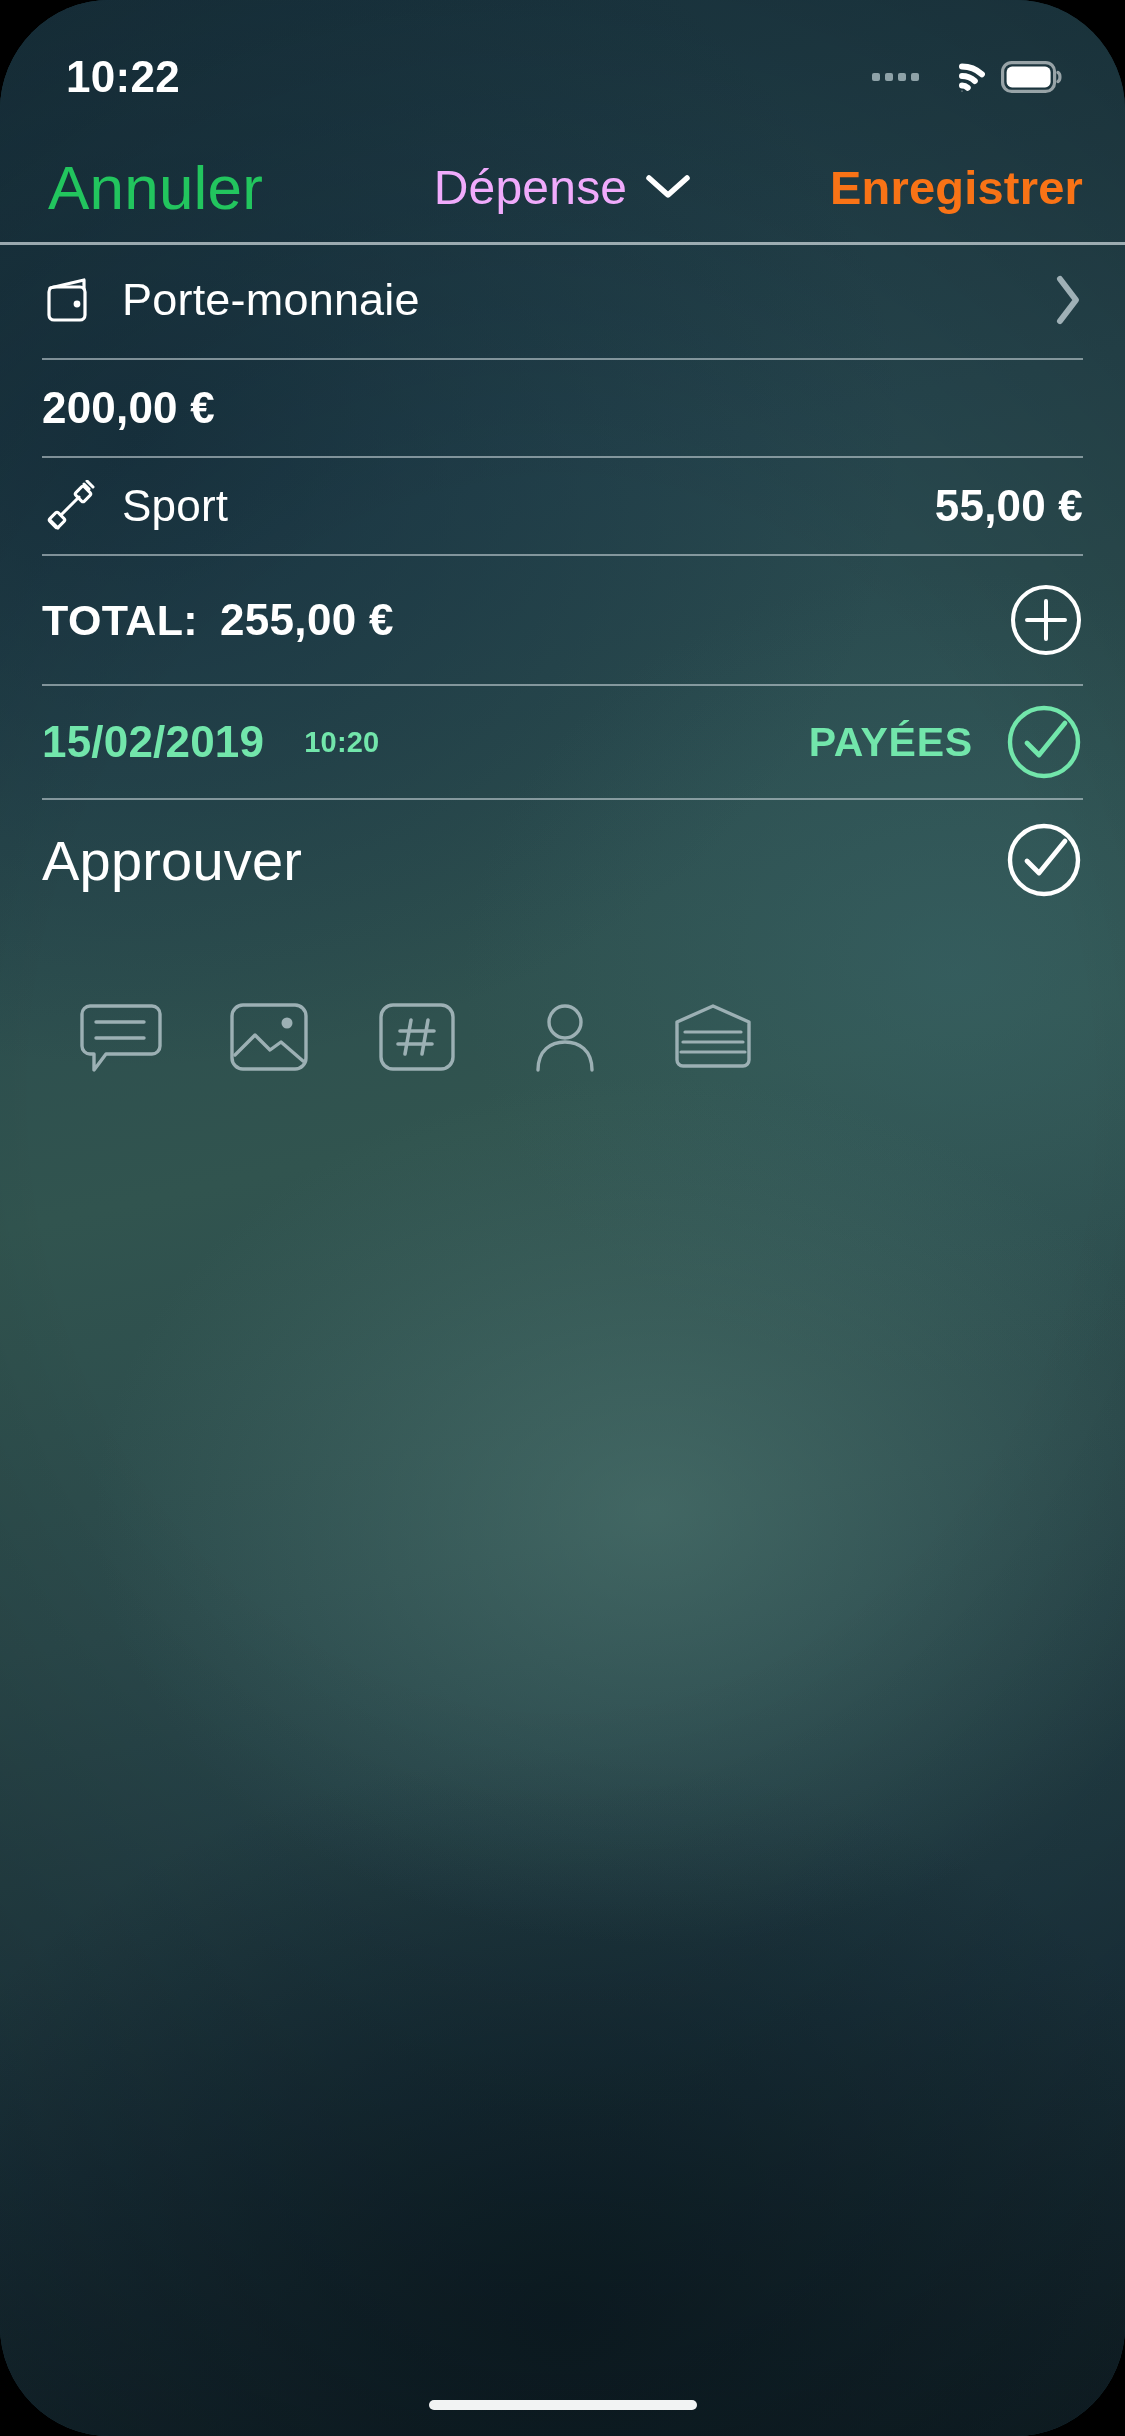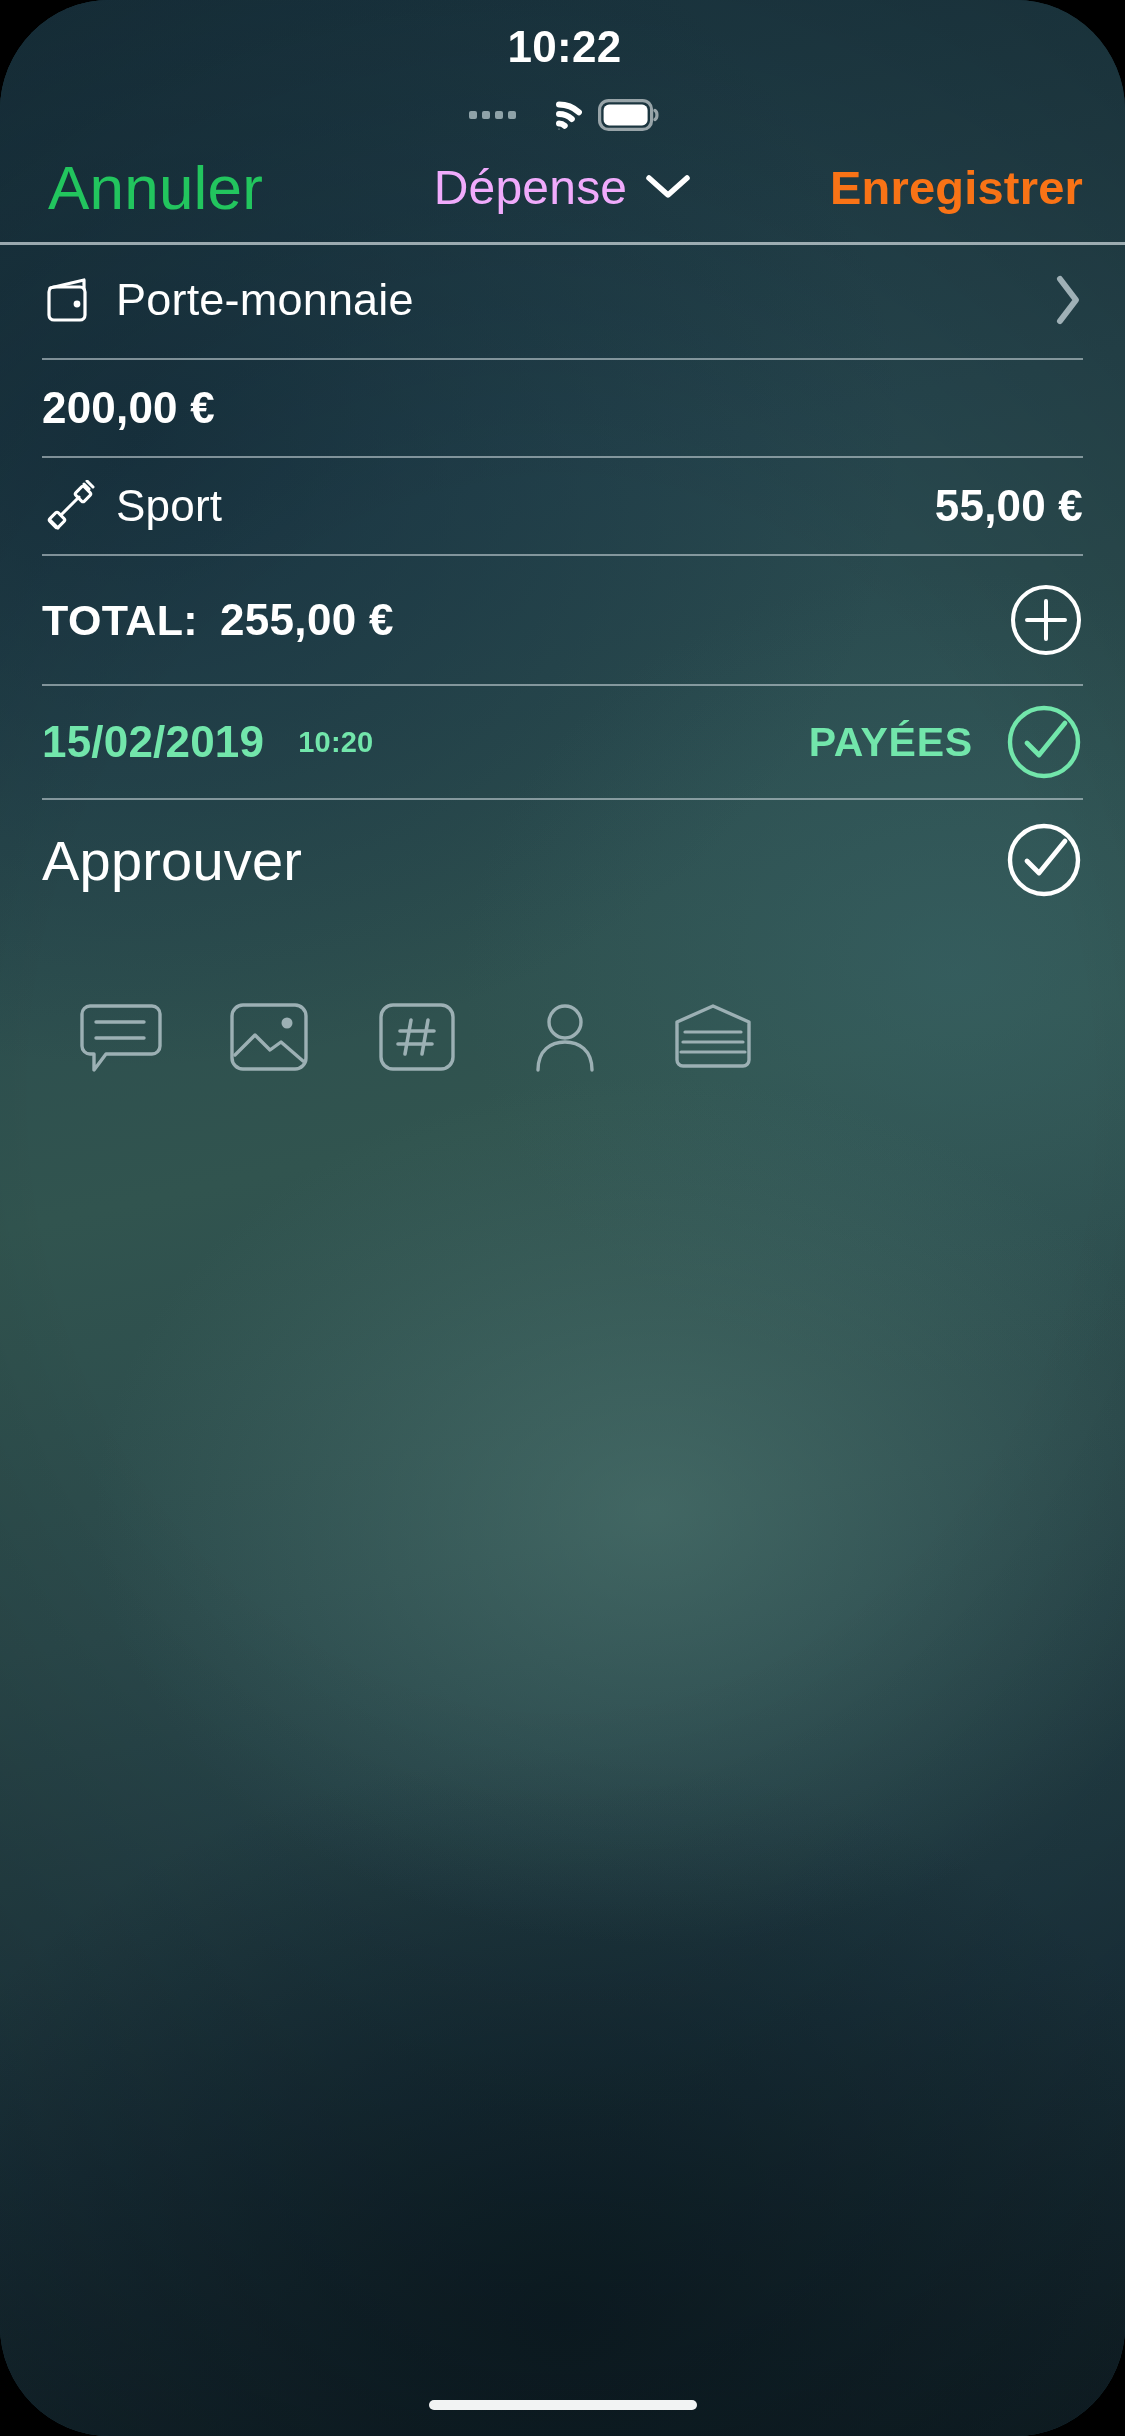--- a/index.html
+++ b/index.html
@@ -47,21 +47,20 @@
   #statusbar {
     position: absolute;
     top: 0; left: 0; right: 0;
     height: 132px;
     display: flex;
     align-items: center;
     justify-content: space-between;
     padding: 22px 62px 0 66px;
     box-sizing: border-box;
     z-index: 6;
-    flex-direction: column;
   }
   #status-time {
     color: #ffffff;
     font-size: 44px;
     font-weight: bold;
     letter-spacing: 0.3px;
   }
   #status-right {
     display: flex;
     align-items: center;
@@ -146,21 +145,21 @@
     box-sizing: border-box;
   }
   .row-sep {
     margin: 0 42px;
     height: 2px;
     background: rgba(190,203,208,0.62);
   }
   .row-left {
     display: flex;
     align-items: center;
-    gap: 18px;
+    gap: 24px;
     flex: 1;
     min-width: 0;
   }
   .row-label {
     color: #ffffff;
     font-size: 44px;
     letter-spacing: 0.2px;
     white-space: nowrap;
   }
   .row-amount {

